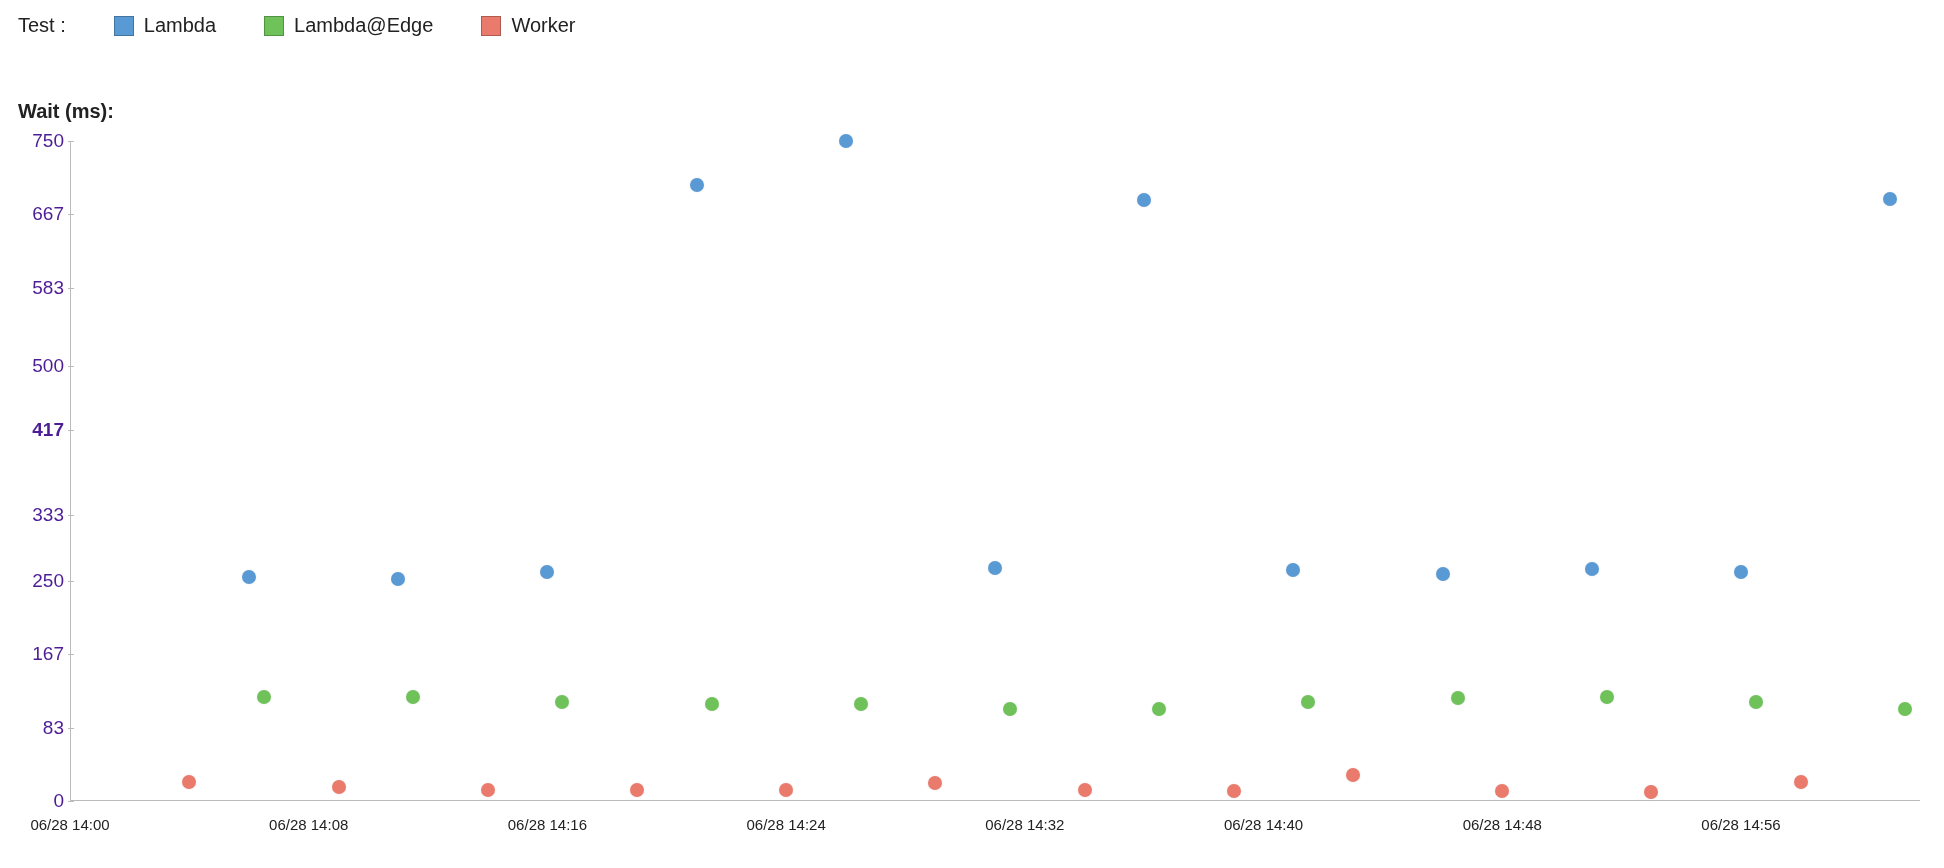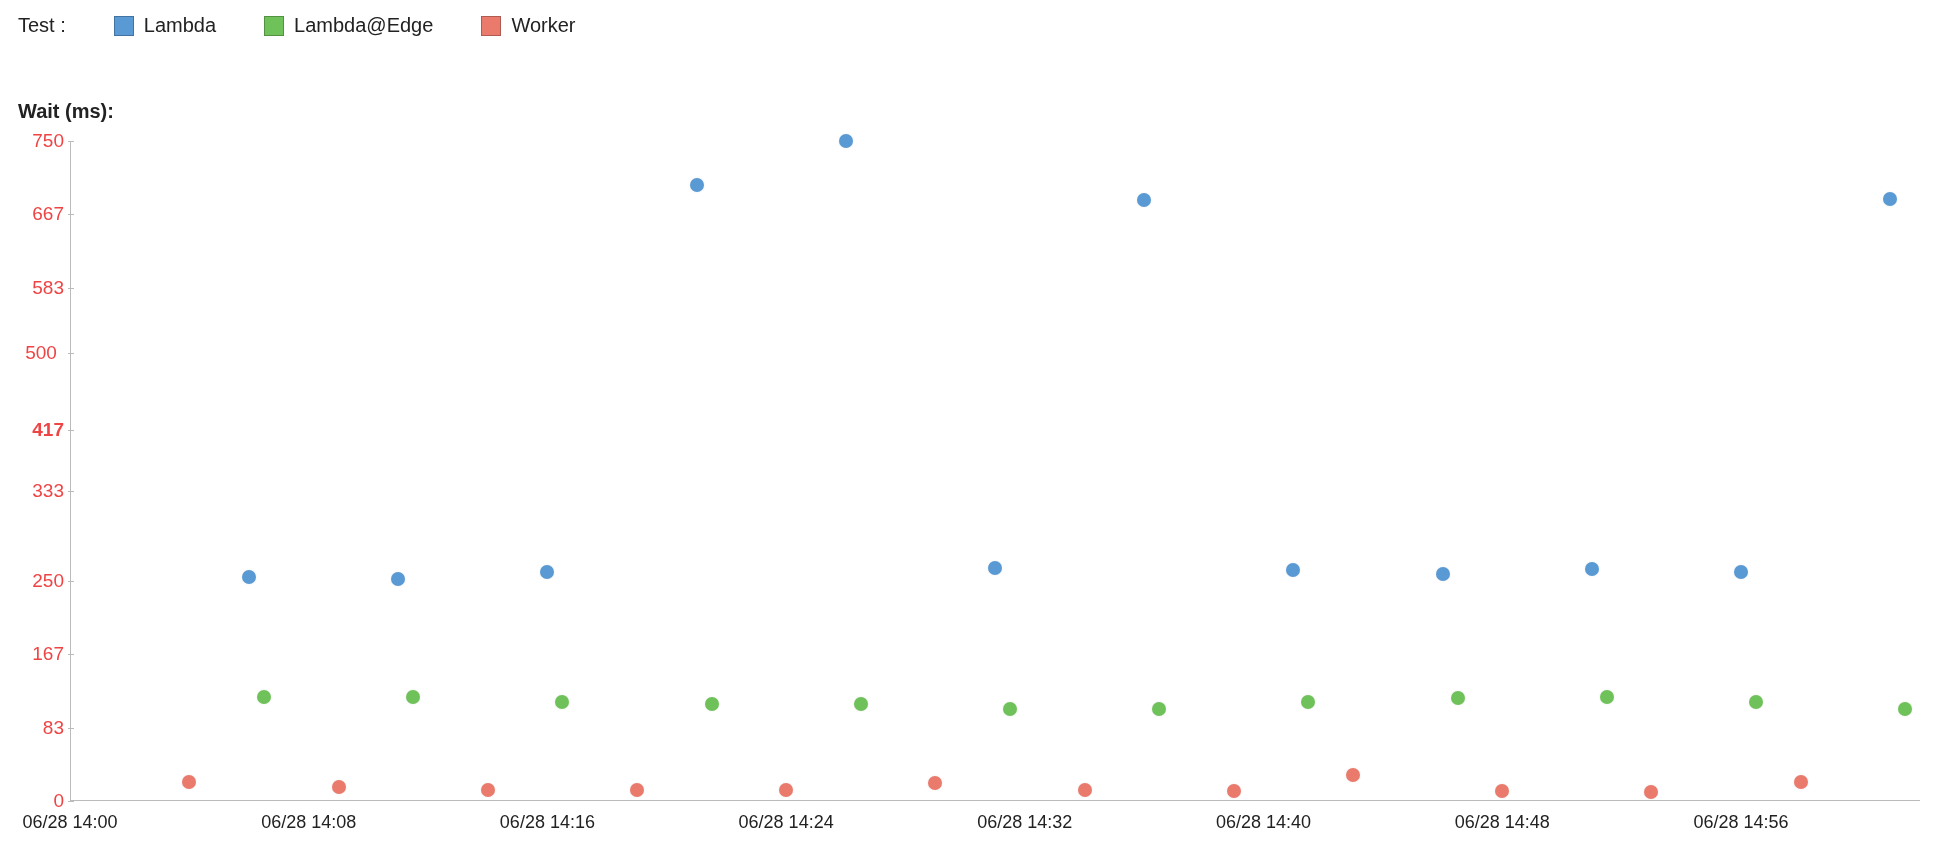--- a/index.html
+++ b/index.html
@@ -67,34 +67,34 @@
     height: 0;
     width: 1850px;
     border-top: 1px solid #bbb;
   }
   .y-tick {
     position: absolute;
     left: -52px;
     width: 46px;
     text-align: right;
     font-size: 19px;
-    color: #ef4444;
+    color: #4c1d95;
     transform: translateY(-50%);
   }
   .y-tick .mark {
     position: absolute;
     right: -10px;
     top: 50%;
     width: 6px;
     border-top: 1px solid #bbb;
   }
   .x-tick {
     position: absolute;
     bottom: -32px;
-    font-size: 18px;
+    font-size: 15px;
     color: #222;
     transform: translateX(-50%);
     white-space: nowrap;
   }
   .point {
     position: absolute;
     width: 14px;
     height: 14px;
     margin-left: -7px;
     margin-top: -7px;
@@ -127,23 +127,23 @@
   <div class="title">Wait (ms):</div>
 
   <div class="plot">
     <div class="y-axis-line"></div>
     <div class="x-axis-line"></div>
 
   <div class="y-tick" style="top: 676px;">0<span class="mark"></span></div>
       <div class="y-tick" style="top: 602.96px;">83<span class="mark"></span></div>
       <div class="y-tick" style="top: 529px;">167<span class="mark"></span></div>
       <div class="y-tick" style="top: 456px;">250<span class="mark"></span></div>
-      <div class="y-tick" style="top: 366px;">333<span class="mark"></span></div>
+      <div class="y-tick" style="top: 390px;">333<span class="mark"></span></div>
       <div class="y-tick" style="top: 305px; font-weight: bold;">417<span class="mark"></span></div>
-      <div class="y-tick" style="top: 228px; text-align: center;">500<span class="mark"></span></div>
+      <div class="y-tick" style="top: 241px;">500<span class="mark"></span></div>
       <div class="y-tick" style="top: 162.96px;">583<span class="mark"></span></div>
       <div class="y-tick" style="top: 89.04px;">667<span class="mark"></span></div>
       <div class="y-tick" style="top: 16px;">750<span class="mark"></span></div>
       <div class="x-tick" style="left: 0px;">06/28 14:00</div>
       <div class="x-tick" style="left: 238.71px;">06/28 14:08</div>
       <div class="x-tick" style="left: 477.419px; margin-top: 17px;">06/28 14:16</div>
       <div class="x-tick" style="left: 716.129px;">06/28 14:24</div>
       <div class="x-tick" style="left: 954.839px;">06/28 14:32</div>
       <div class="x-tick" style="left: 1193.55px;">06/28 14:40</div>
       <div class="x-tick" style="left: 1432.26px;">06/28 14:48</div>

